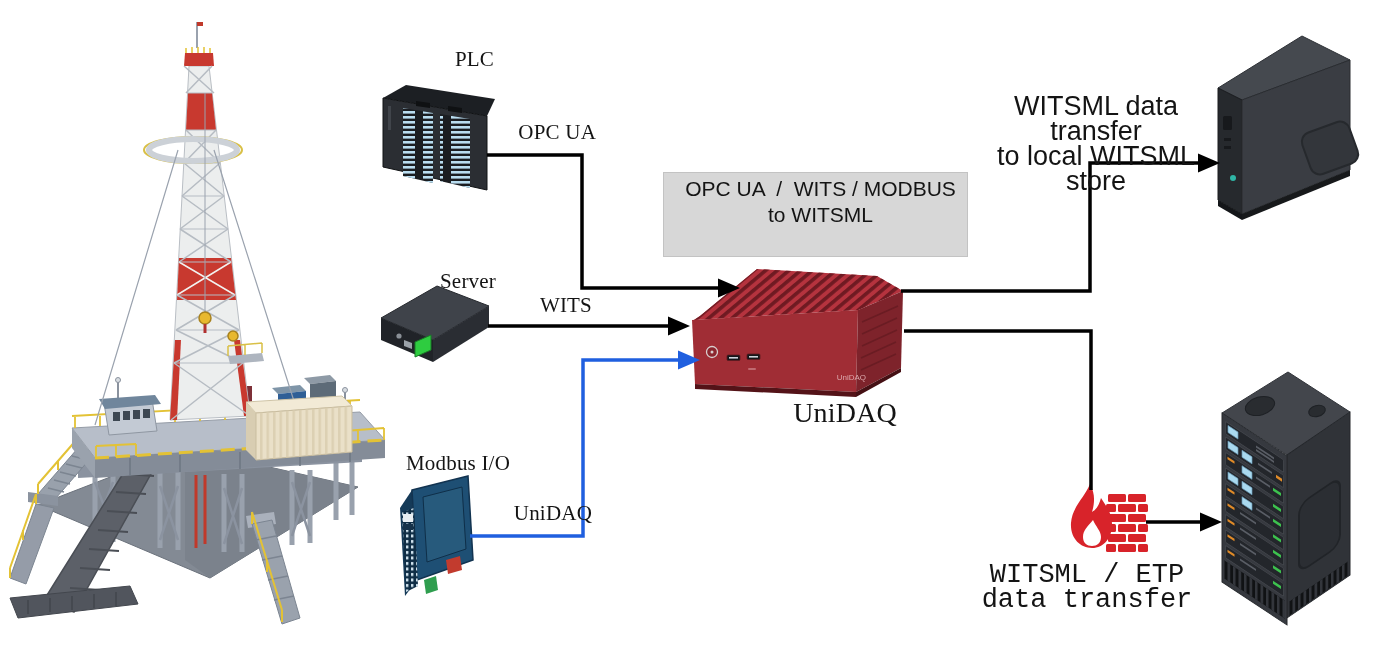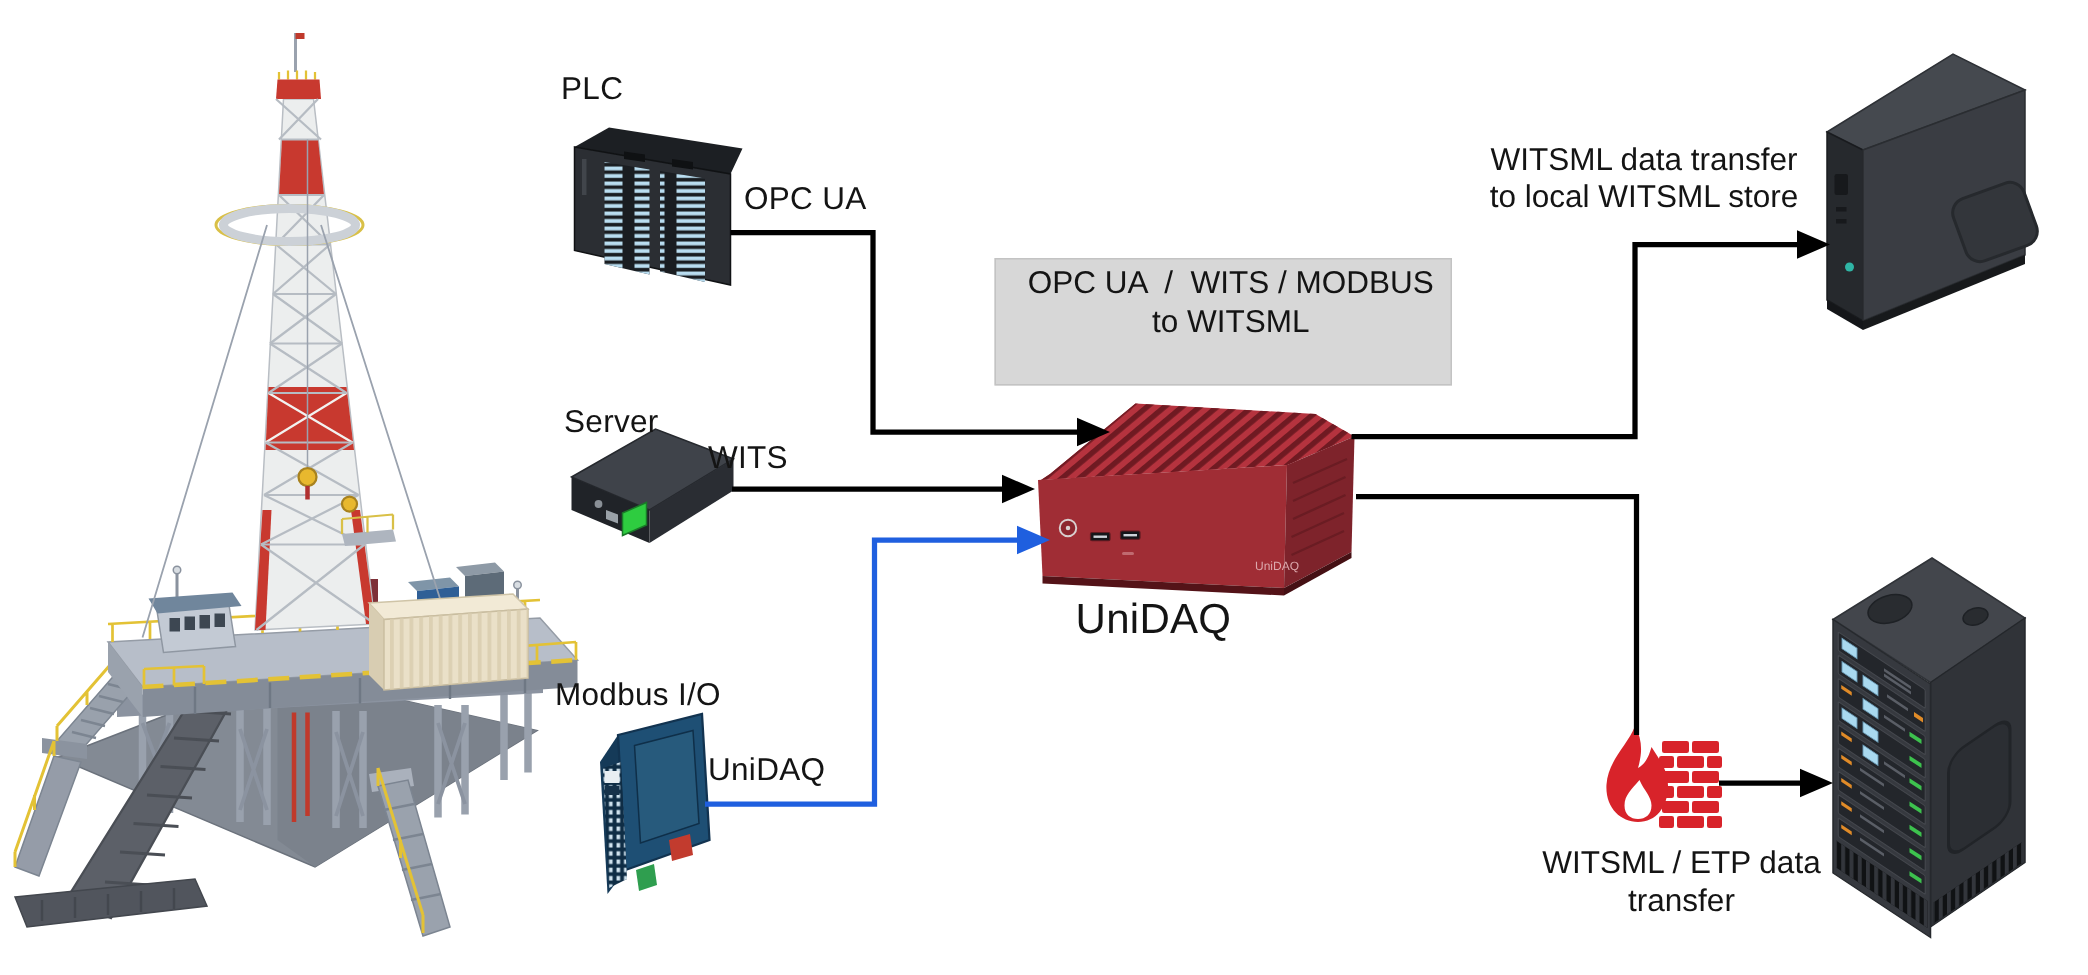--- a/index.html
+++ b/index.html
@@ -1,24 +1,24 @@
 <!DOCTYPE html>
 <html><head>
 <meta charset="utf-8">
 <style>
   html,body{margin:0;padding:0;background:#ffffff;}
   .canvas{position:relative;width:1392px;height:650px;background:#ffffff;overflow:hidden;
           font-family:"Liberation Sans",sans-serif;}
   .layer{position:absolute;left:0;top:0;width:1392px;height:650px;}
-  .lbl{position:absolute;text-align:left;font-size:21px;color:#141414;letter-spacing:.2px;line-height:25px;}
+  .lbl{position:absolute;text-align:right;font-size:21px;color:#141414;letter-spacing:.2px;line-height:25px;font-family:Liberation Serif, serif;}
   .lbl-big{font-size:28px;}
   .conv-box{position:absolute;left:663px;top:172px;width:305px;height:85px;background:#d7d7d7;
             border:1px solid #c3c3c3;box-sizing:border-box;text-align:center;padding-top:3px;}
   .conv-box div{font-size:21px;line-height:26px;color:#141414;white-space:pre-wrap;margin-left:10px;}
-  .caption{position:absolute;text-align:center;font-size:21px;line-height:25px;color:#141414;}
+  .caption{position:absolute;text-align:center;font-size:27px;line-height:25px;color:#141414;}
 </style>
 </head>
 <body>
 
 <div class="canvas">
 
 <svg class="layer" viewBox="0 0 1392 650" xmlns="http://www.w3.org/2000/svg">
   <defs>
     <pattern id="p-slats" patternUnits="userSpaceOnUse" width="28" height="5">
       <rect x="3" y="1" width="20" height="2.6" fill="#b9ddf0"></rect>
@@ -331,34 +331,34 @@
   <g stroke="none">
     <polygon points="740,288 718,278.5 718,297.5" fill="#000000"></polygon>
     <polygon points="690,326 668,316.5 668,335.5" fill="#000000"></polygon>
     <polygon points="700,360 678,350.5 678,369.5" fill="#1f5fdf"></polygon>
     <polygon points="1220,163 1198,153.5 1198,172.5" fill="#000000"></polygon>
     <polygon points="1222,522 1200,512.5 1200,531.5" fill="#000000"></polygon>
   </g>
 </svg>
 
 <div class="lbl" style="left:374px;top:47px;width:120px;">PLC</div>
-<div class="lbl" style="left:496px;top:120px;width:120px;">OPC UA</div>
+<div class="lbl" style="left:476px;top:120px;width:120px;">OPC UA</div>
 <div class="lbl" style="left:376px;top:269px;width:120px;">Server</div>
 <div class="lbl" style="left:472px;top:293px;width:120px;">WITS</div>
 <div class="lbl" style="left:370px;top:451px;width:140px;">Modbus I/O</div>
 <div class="lbl" style="left:472px;top:501px;width:120px;">UniDAQ</div>
 <div class="lbl lbl-big" style="left:717px;top:400px;width:180px;">UniDAQ</div>
 
 <div class="conv-box">
   <div>OPC UA  /  WITS / MODBUS</div>
   <div>to WITSML</div>
 </div>
 
 <div class="caption" style="left:976px;top:94px;width:240px;">
   <div>WITSML data transfer</div>
   <div>to local WITSML store</div>
 </div>
 
-<div class="caption" style="left:990px;top:563px;width:262px;">
+<div class="caption" style="left:956px;top:563px;width:262px;font-family:Liberation Mono, monospace;">
   <div>WITSML / ETP data transfer</div>
 </div>
 
 </div>
 
 </body></html>

